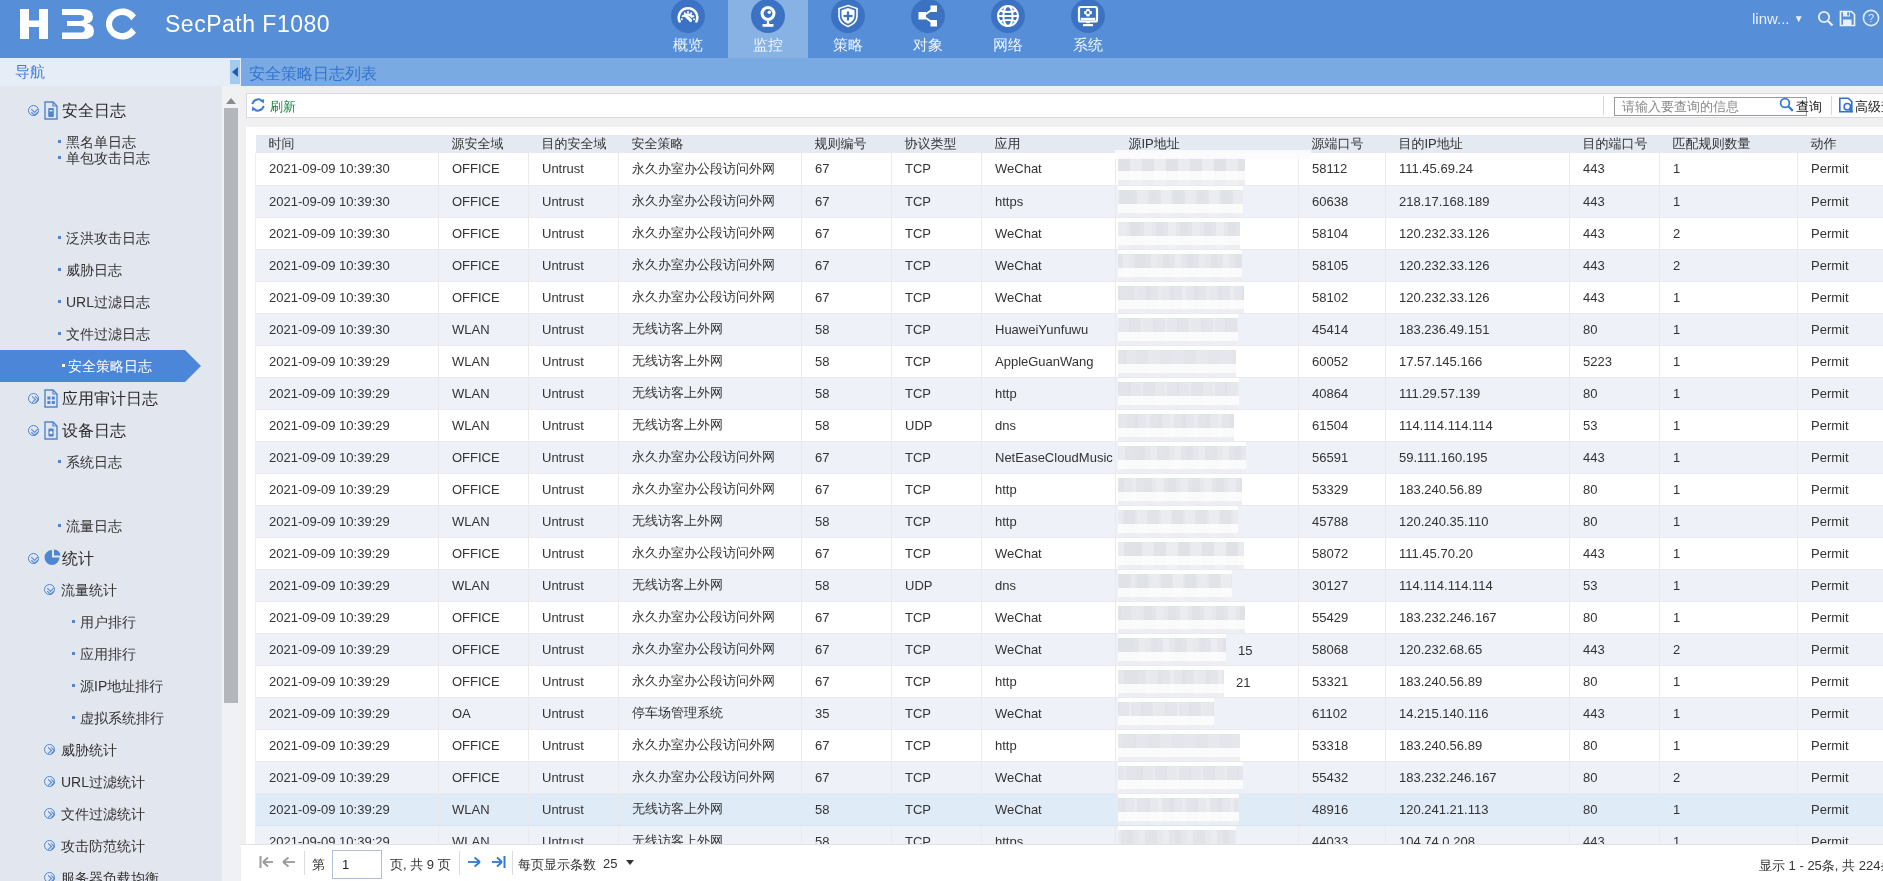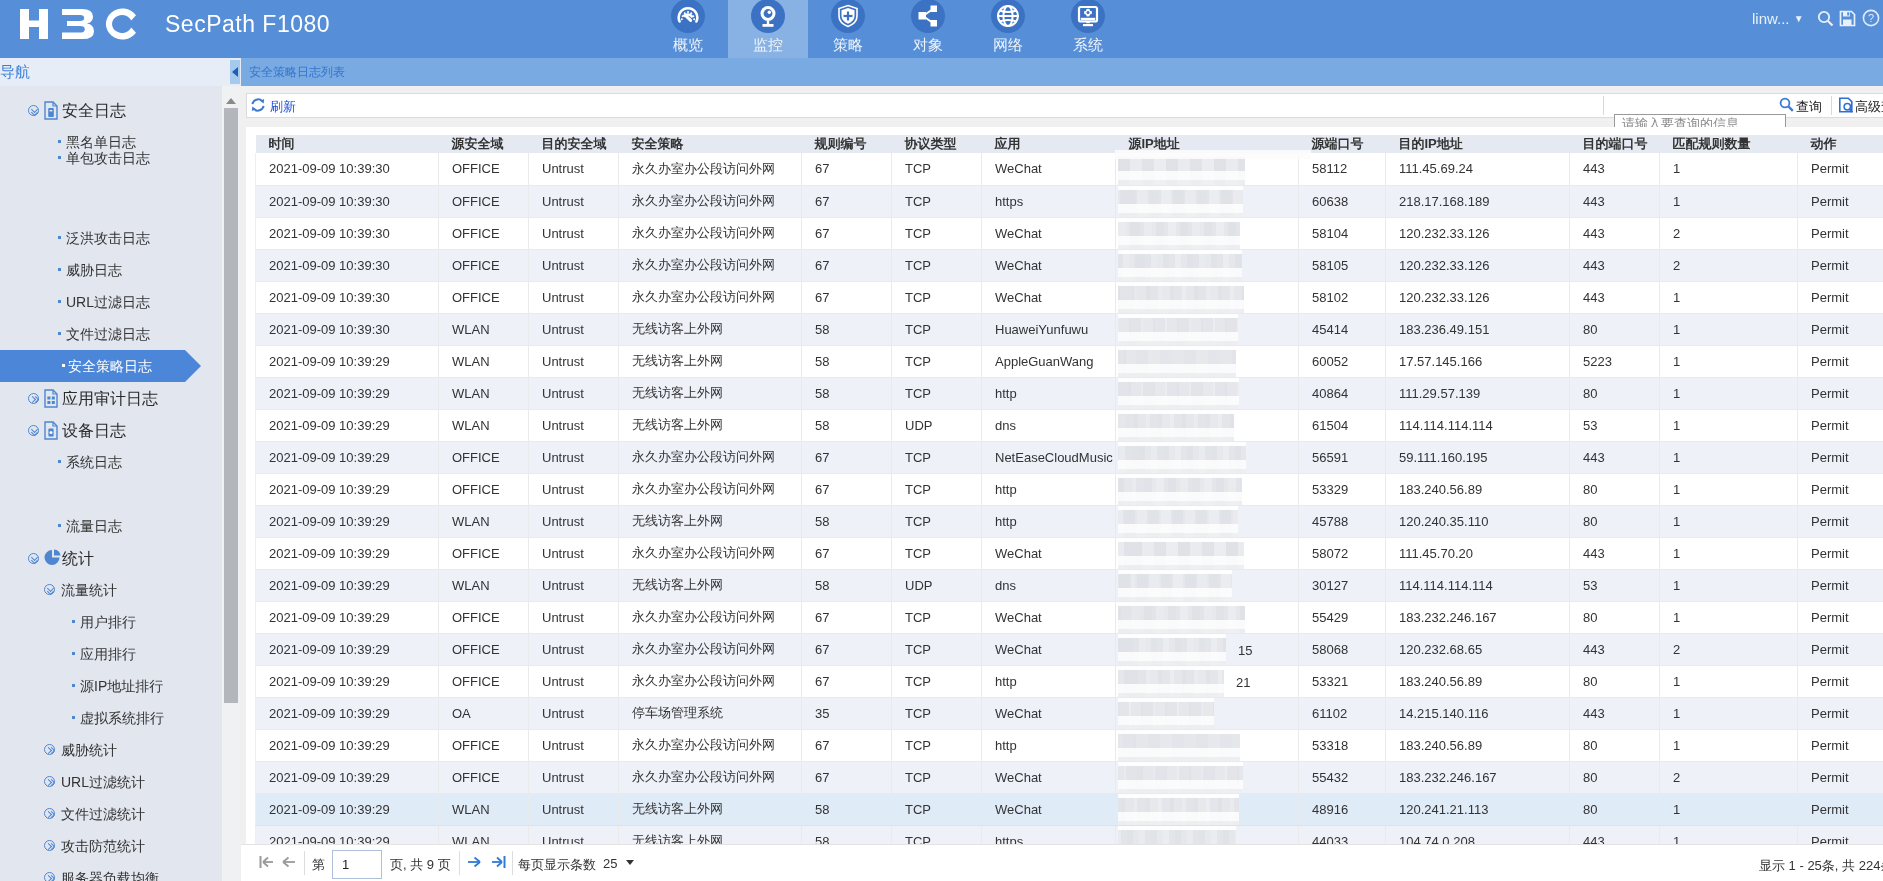--- a/index.html
+++ b/index.html
@@ -9,21 +9,21 @@
 #title{position:absolute;left:165px;top:11px;font-size:23px;color:#fff;letter-spacing:.5px}
 .nav{position:absolute;top:0;width:80px;height:58px;text-align:center}
 .nav.on{background:#87b2e3}
 .nav .circ{position:absolute;left:23px;top:-1px;width:34px;height:34px;border-radius:50%;background:#3c72c3}
 .nav .circ svg{position:absolute;left:5px;top:5px}
 .nav .lbl{position:absolute;left:0;top:36px;width:80px;font-size:15px;color:#eef4fc}
 #userarea{position:absolute;right:0;top:0;height:58px;color:#e8f0fa}
 #uname{position:absolute;left:-131px;top:10px;font-size:15px;white-space:nowrap}
 
 #sidebar{position:absolute;left:0;top:58px;width:240px;height:823px;background:#e1e6ef}
-#navhdr{position:absolute;left:0;top:0;width:278px;height:28px;background:#e7edf6;color:#3b7fd8;font-size:15px;line-height:28px;}
+#navhdr{position:absolute;left:0;top:0;width:278px;height:28px;background:#e7edf6;color:#3b7fd8;font-size:15px;line-height:28px;padding-left:15px}
 #tree{position:absolute;left:0;top:28px;width:222px;height:795px;background:#e1e6ef}
 .titem{position:absolute;left:0;width:222px;height:32px}
 .exp{position:absolute;left:28px;top:11px;width:11px;height:11px;border:1px solid #4f86d2;border-radius:50%}
 .expdown:before{content:"";position:absolute;left:2.5px;top:1px;width:4px;height:4px;border-right:1.5px solid #4f86d2;border-bottom:1.5px solid #4f86d2;transform:rotate(45deg)}
 .expdown:after{content:"";position:absolute;left:2.5px;top:3.5px;width:4px;height:4px;border-right:1.5px solid #4f86d2;border-bottom:1.5px solid #4f86d2;transform:rotate(45deg)}
 .expright:before{content:"";position:absolute;left:1px;top:2.5px;width:4px;height:4px;border-right:1.5px solid #4f86d2;border-bottom:1.5px solid #4f86d2;transform:rotate(-45deg)}
 .expright:after{content:"";position:absolute;left:3.5px;top:2.5px;width:4px;height:4px;border-right:1.5px solid #4f86d2;border-bottom:1.5px solid #4f86d2;transform:rotate(-45deg)}
 .ticon{position:absolute;left:44px;top:7px}
 .t1{position:absolute;left:62px;top:7px;font-size:16px;color:#2b2b2b}
 .t2{position:absolute;top:8px;font-size:14px;color:#333}
@@ -33,36 +33,36 @@
 .t2s{position:absolute;left:68px;top:8px;font-size:14px;color:#fff;z-index:3}
 .selarrow{position:absolute;left:0;top:0;width:185px;height:32px;background:#4c86d8}
 .selarrow:after{content:"";position:absolute;left:185px;top:0;border-left:16px solid #4c86d8;border-top:16px solid transparent;border-bottom:16px solid transparent}
 
 #sscroll{position:absolute;left:222px;top:28px;width:18px;height:795px;background:#f0f1f2}
 #sarrow{position:absolute;left:222px;top:37px;width:18px;height:13px;background:#f0f1f2}
 #sarrow:after{content:"";position:absolute;left:4px;top:3px;border-bottom:6px solid #8a8a8a;border-left:5px solid transparent;border-right:5px solid transparent}
 #sthumb{position:absolute;left:224px;top:50px;width:14px;height:595px;background:#b3b6ba}
 
 #crumbbar{position:absolute;left:241px;top:58px;width:1642px;height:28px;background:#79abe2}
-#crumb{position:absolute;left:8px;top:6px;font-size:12px;color:#3573cc}
+#crumb{position:absolute;left:8px;top:6px;font-size:16px;color:#3573cc}
 #collapse{position:absolute;left:230px;top:60px;width:10px;height:24px;background:#a6c9ee}
 #collapse:after{content:"";position:absolute;left:2px;top:7px;border-right:6px solid #1f5fae;border-top:5px solid transparent;border-bottom:5px solid transparent}
 #toolbar{position:absolute;left:246px;top:93px;width:1700px;height:25px;background:#fff;border:1px solid #d7dbe2}
 #refresh{position:absolute;left:4px;top:4px;width:14px;height:14px}
-#refreshlbl{position:absolute;left:23px;top:4px;font-size:13px;color:#1d4ed8}
+#refreshlbl{position:absolute;left:23px;top:4px;font-size:13px;color:#15803d}
 .vsep{position:absolute;top:2px;width:1px;height:19px;background:#d8d8d8}
-#sinput{position:absolute;left:1367px;top:20px;width:172px;height:19px;border:1px solid #999;background:#fff;font-size:13px;color:#8a8a8a;line-height:17px;padding-left:7px}
+#sinput{position:absolute;left:1367px;top:3px;width:193px;height:19px;border:1px solid #999;background:#fff;font-size:13px;color:#8a8a8a;line-height:17px;padding-left:7px}
 #qmag{position:absolute;left:1532px;top:3px}
 #qlbl{position:absolute;left:1549px;top:4px;font-size:13px;color:#222}
 #advicon{position:absolute;left:1591px;top:3px}
 #advlbl{position:absolute;left:1608px;top:4px;font-size:13px;color:#222}
 
 #panel{position:absolute;left:246px;top:127px;width:1637px;height:717px;background:#fff;overflow:hidden}
 table{border-collapse:collapse;table-layout:fixed;position:absolute;left:9px;top:8px;width:1680px;font-size:13px;color:#333}
-th{background:#e5e9f2;height:16px;font-weight:bold;text-align:left;padding:0 0 0 13px;overflow:hidden;white-space:nowrap}
+th{background:#e5e9f2;height:16px;font-weight:normal;text-align:left;padding:0 0 0 13px;overflow:hidden;white-space:nowrap}
 td{height:32px;padding:0 0 0 13px;border-right:1px solid #e9eaec;border-bottom:1px solid #e9eaec;overflow:hidden;white-space:nowrap}
 td:first-child{border-left:1px solid #eceff4}
 tr.alt td{background:#eef1f8}
 tr.hl td{background:#e0ebf8;border-bottom:1px solid #d4e4f5}
 .ipc{position:relative}
 .mo{position:absolute;left:2px;top:-4px;height:39px;background:
  linear-gradient(180deg,rgba(255,255,255,.95) 0 8px,rgba(222,224,230,.50) 8px 22px,rgba(252,252,253,.92) 22px 31px,rgba(238,239,243,.85) 31px 39px),
  repeating-linear-gradient(90deg,rgba(208,211,218,.35) 0 12px,rgba(255,255,255,.1) 12px 24px),
  repeating-linear-gradient(90deg,#eaecef 0 12px,#f5f5f8 12px 24px,#edeff2 24px 36px,#f7f8fa 36px 48px)}
 .tl{position:absolute;top:9px;z-index:0}

